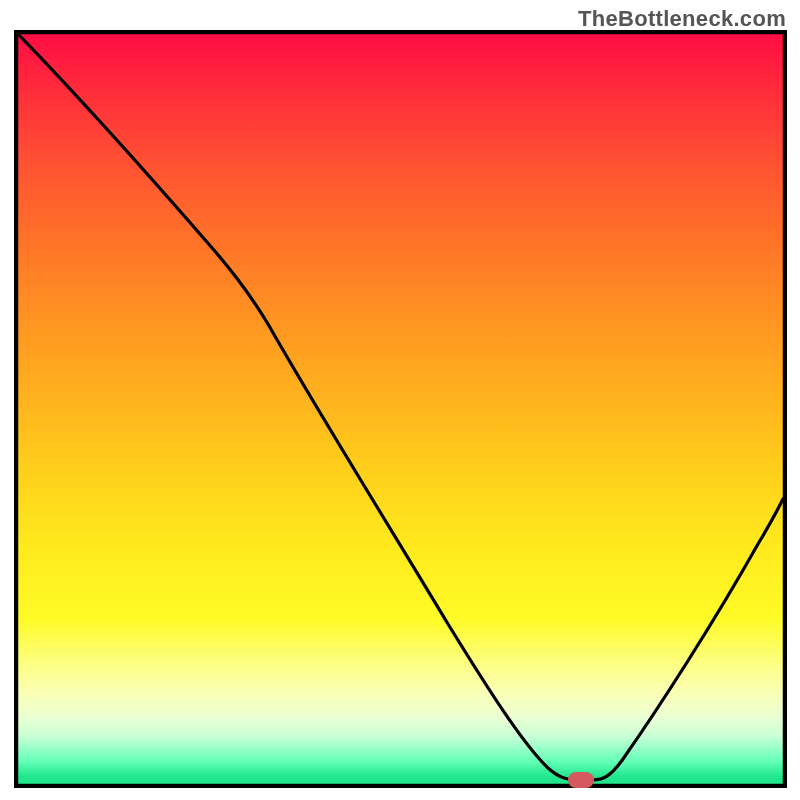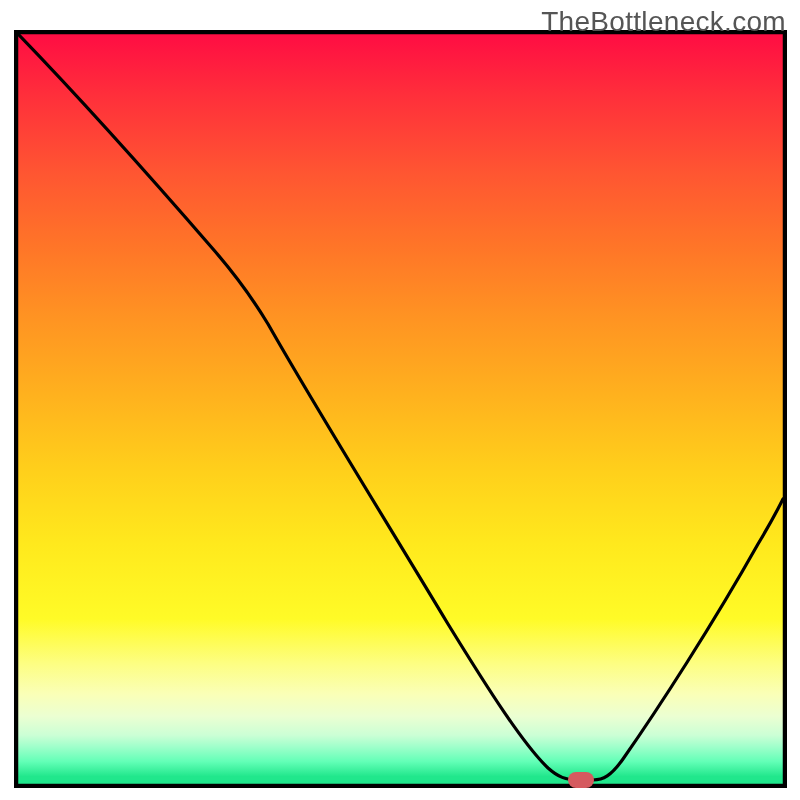--- a/index.html
+++ b/index.html
@@ -8,22 +8,22 @@
     height: 800px;
     background: #ffffff;
     position: relative;
     font-family: Arial, sans-serif;
   }
   .watermark {
     position: absolute;
     top: 6px;
     right: 14px;
     color: #555;
-    font-size: 28px;
-    font-weight: 400;
+    font-size: 22px;
+    font-weight: 700;
     letter-spacing: 0.3px;
     z-index: 20;
   }
   .frame {
     position: absolute;
     left: 14px;
     top: 30px;
     width: 773px;
     height: 758px;
     z-index: 10;

